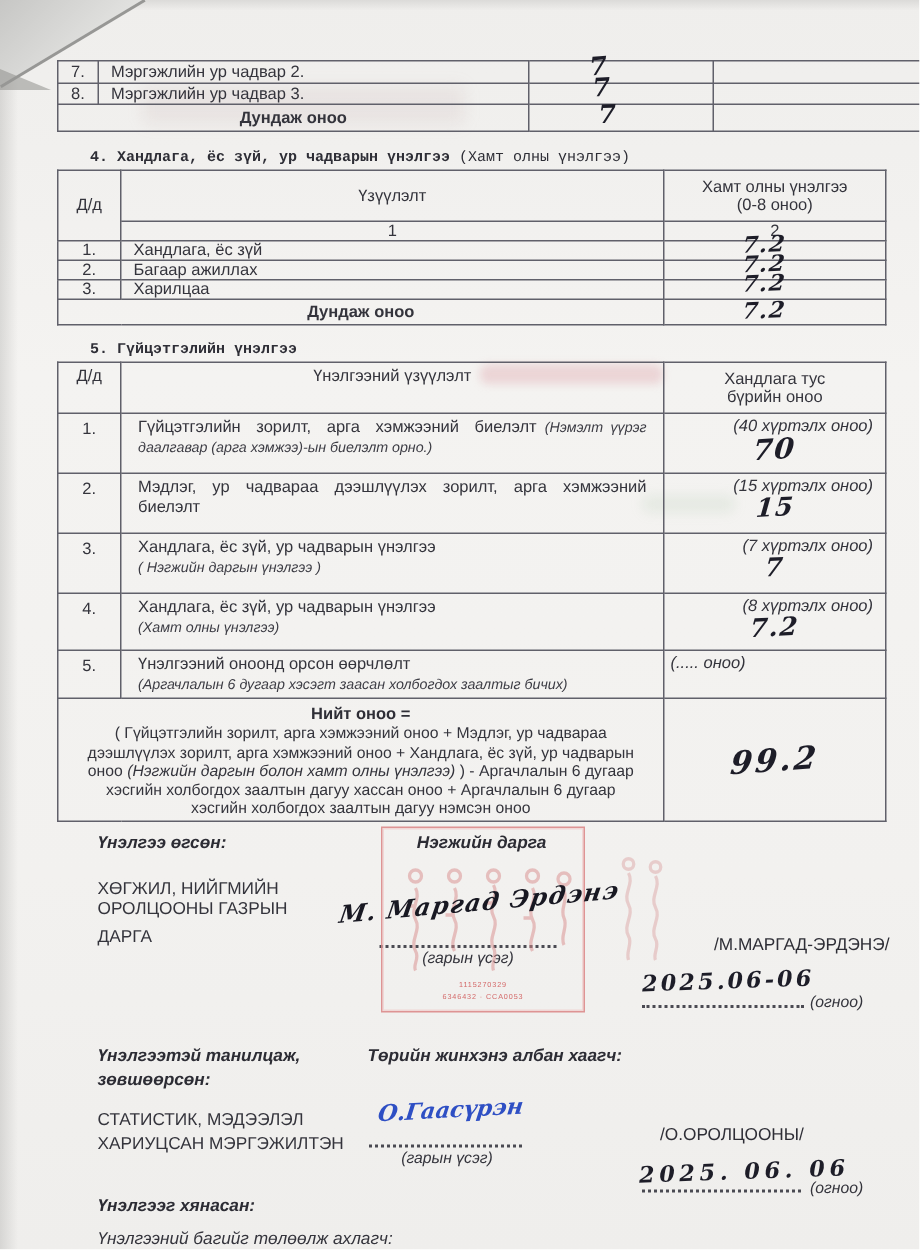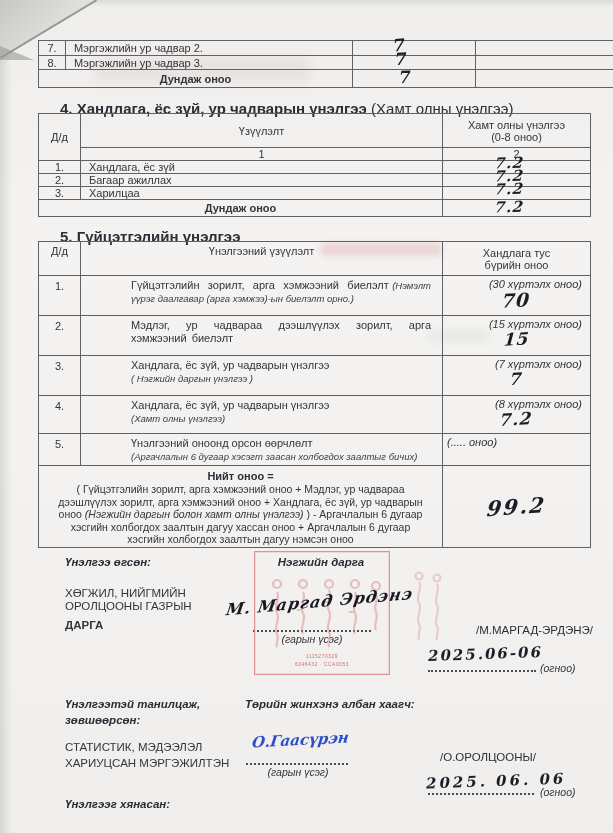--- a/index.html
+++ b/index.html
@@ -28,26 +28,26 @@
 
   .hw{font-family:"DejaVu Serif",serif;font-style:italic;font-weight:bold;color:#1d1d28;}
   .hw-abs{position:absolute;z-index:4;}
   #tt-hw1{left:40px;top:-6px;font-size:17px;transform:rotate(-4deg);}
   #tt-hw2{left:42px;top:-7px;font-size:17px;transform:rotate(-3deg);}
   #tt-hw3{left:46px;top:-3px;font-size:17px;transform:rotate(-2deg);}
   .s4hw{left:52px;top:-7px;font-size:15px;transform:rotate(-2deg) skewX(-8deg);letter-spacing:1px;}
   #s4-hwavg{top:-2px;}
 
   
-  .sec-title{position:absolute;font-size:15px;color:#2e2e36;}
+  .sec-title{position:absolute;font-size:10px;color:#2e2e36;font-family:Liberation Mono, monospace;}
   #sec4-title{left:60px;top:100px;}
   #sec5-title{left:60px;top:228px;font-weight:bold;}
 
   
-  .s5-text{text-align:justify;padding:3px 7px 2px 7px;line-height:13px;margin-left:39px;}
+  .s5-text{text-align:justify;padding:3px 7px 2px 7px;line-height:13px;}
   .s5-note{font-style:italic;font-size:9.5px;color:#3c3c44;}
   .ws1{word-spacing:5px;}
   .ws2{word-spacing:2px;}
   .limit{font-style:italic;font-size:11px;text-align:right;padding:2px 4px 0 0;color:#34343c;}
   .s5-score{text-align:center;margin-top:-1px;}
   .s5-score .hw{font-size:17px;display:inline-block;transform:rotate(-3deg) skewX(-8deg);letter-spacing:1px;}
   .total-title{text-align:center;font-weight:bold;font-size:11px;margin-top:4px;color:#2e2e36;}
   .total-body{text-align:center;font-size:10.5px;line-height:12.6px;padding:1px 8px;color:#34343c;}
   .total-score{text-align:center;}
   .total-score .hw{font-size:21px;display:inline-block;transform:rotate(-4deg) skewX(-10deg);letter-spacing:2px;}
@@ -56,21 +56,21 @@
   .lbl{position:absolute;font-weight:bold;font-style:italic;font-size:11.5px;color:#2c2c34;}
   .caps{position:absolute;font-size:11.5px;color:#34343c;line-height:16px;}
   .cap-it{position:absolute;font-style:italic;font-size:10.5px;color:#34343c;}
   .name{position:absolute;font-size:11.5px;color:#2e2e36;}
   .dots{position:absolute;border-bottom:2px dotted #4a4a52;height:1px;}
   .hw-date{position:absolute;font-family:"DejaVu Serif",serif;font-style:italic;font-weight:bold;
         color:#1d1d28;font-size:15px;letter-spacing:2px;transform:rotate(-2deg);z-index:4;}
   #lbl-given{left:65px;top:556px;}
   #unit-head{position:absolute;left:256px;top:556px;width:130px;text-align:center;
         font-weight:bold;font-style:italic;font-size:11.5px;color:#2c2c34;z-index:3;}
-  #giver-l1{left:65px;top:585px;} #giver-l2{left:65px;top:598px;} #giver-l3{left:65px;top:617px;font-weight:bold;}
+  #giver-l1{left:65px;top:585px;} #giver-l2{left:65px;top:598px;} #giver-l3{left:65px;top:617px;}
   #sig1{position:absolute;left:226px;top:592px;font-family:"DejaVu Serif",serif;font-style:italic;
         font-weight:bold;font-size:16px;color:#181822;transform:rotate(-5deg) skewX(-14deg);
         letter-spacing:1px;z-index:5;white-space:nowrap;}
   #dots-sig1{left:253px;top:629px;width:118px;}
   #cap-sig1{left:252px;top:633px;width:120px;text-align:center;}
   #name1{left:476px;top:624px;}
   #date1{left:428px;top:645px;}
   #dots-date1{left:428px;top:669px;width:108px;}
   #cap-date1{left:540px;top:662px;}
   #lbl-ack1{left:65px;top:698px;} #lbl-ack2{left:65px;top:714px;}
@@ -222,21 +222,21 @@
         <div>Хандлага тус</div>
         <div>бүрийн оноо</div>
       </td>
     </tr>
     <tr style="height:40px">
       <td class="c" style="vertical-align:top;padding-top:4px">1.</td>
       <td style="vertical-align:top">
         <div class="s5-text"><span class="ws1">Гүйцэтгэлийн зорилт, арга хэмжээний биелэлт</span> <span class="s5-note">(Нэмэлт үүрэг даалгавар (арга хэмжээ)-ын биелэлт орно.)</span></div>
       </td>
       <td style="vertical-align:top">
-        <div class="limit">(30 хүртэлх оноо)</div>
+        <div class="limit">(40 хүртэлх оноо)</div>
         <div class="s5-score"><span class="hw" style="font-size:19px">70</span></div>
       </td>
     </tr>
     <tr style="height:40px">
       <td class="c" style="vertical-align:top;padding-top:4px">2.</td>
       <td style="vertical-align:top">
         <div class="s5-text"><span class="ws2">Мэдлэг, ур чадвараа дээшлүүлэх зорилт, арга хэмжээний биелэлт</span></div>
       </td>
       <td style="vertical-align:top">
         <div class="limit">(15 хүртэлх оноо)</div>
@@ -337,14 +337,15 @@
 
   <div id="sig2">О.Гаасүрэн</div>
   <div class="dots" id="dots-sig2"></div>
   <div class="cap-it" id="cap-sig2">(гарын үсэг)</div>
   <div class="name" id="name2">/О.ОРОЛЦООНЫ/</div>
   <div class="hw-date" id="date2">2025. 06. 06</div>
   <div class="dots" id="dots-date2"></div>
   <div class="cap-it" id="cap-date2">(огноо)</div>
 
   <div class="lbl" id="lbl-review">Үнэлгээг хянасан:</div>
+  <div id="team-lead">Үнэлгээний багийг төлөөлж ахлагч:</div>
 
 </div>
 
 </body></html>

